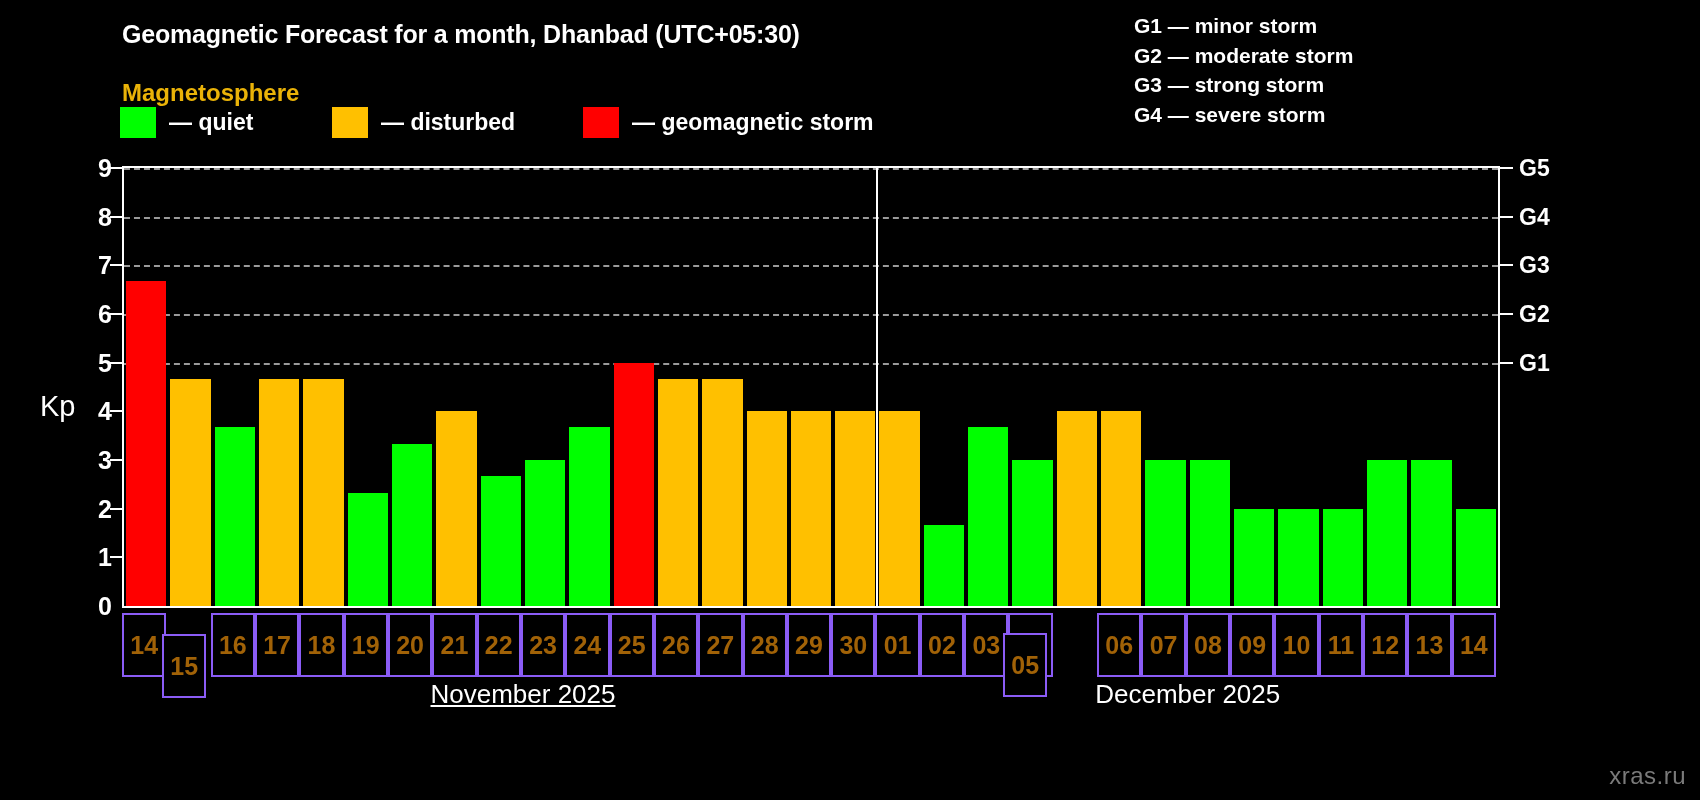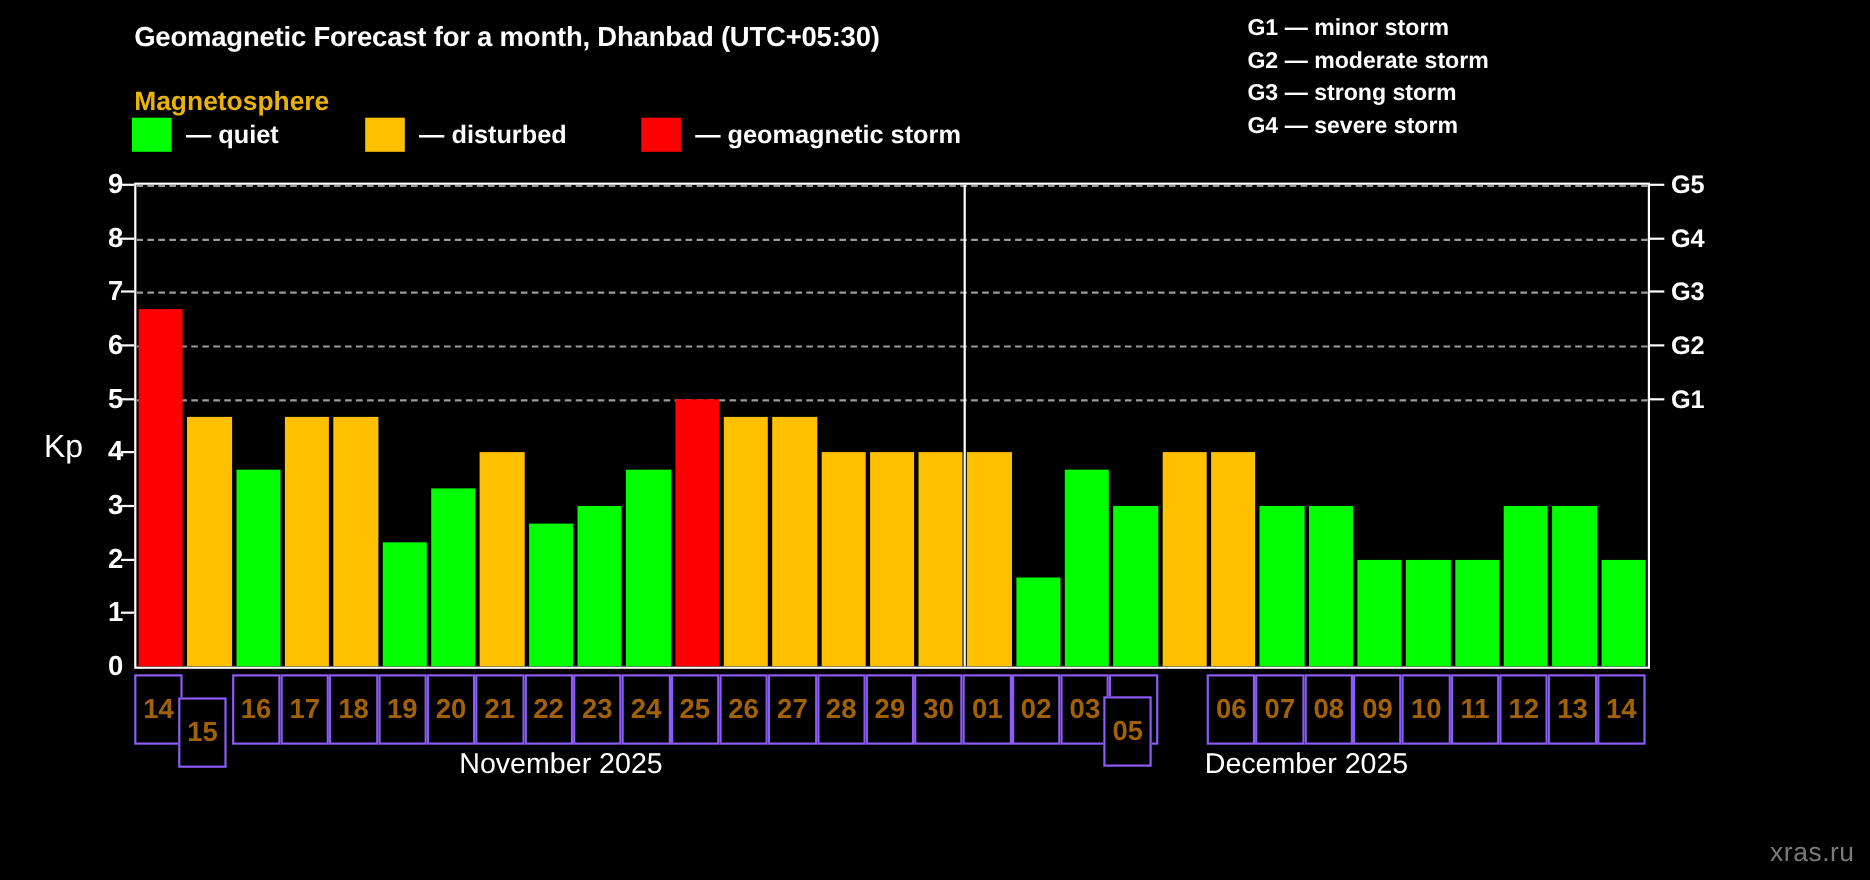--- a/index.html
+++ b/index.html
@@ -350,17 +350,17 @@
     <div class="date-cell" style="left: 1019.42px; width: 44.3226px;">07</div>
     <div class="date-cell" style="left: 1063.74px; width: 44.3226px;">08</div>
     <div class="date-cell" style="left: 1108.06px; width: 44.3226px;">09</div>
     <div class="date-cell" style="left: 1152.39px; width: 44.3226px;">10</div>
     <div class="date-cell" style="left: 1196.71px; width: 44.3226px;">11</div>
     <div class="date-cell" style="left: 1241.03px; width: 44.3226px;">12</div>
     <div class="date-cell" style="left: 1285.35px; width: 44.3226px;">13</div>
     <div class="date-cell" style="left: 1329.68px; width: 44.3226px;">14</div>
   </div>
 <div id="month-captions">
-    <div class="month-caption" style="left: 510px; transform: translateX(-50%);">November 2025</div>
+    <div class="month-caption" style="left: 523px; transform: translateX(-50%); text-decoration: underline;">November 2025</div>
     <div class="month-caption" style="left: 1187.74px; transform: translateX(-50%);">December 2025</div>
   </div>
 
 <div id="watermark">xras.ru</div>
 
 </body></html>

